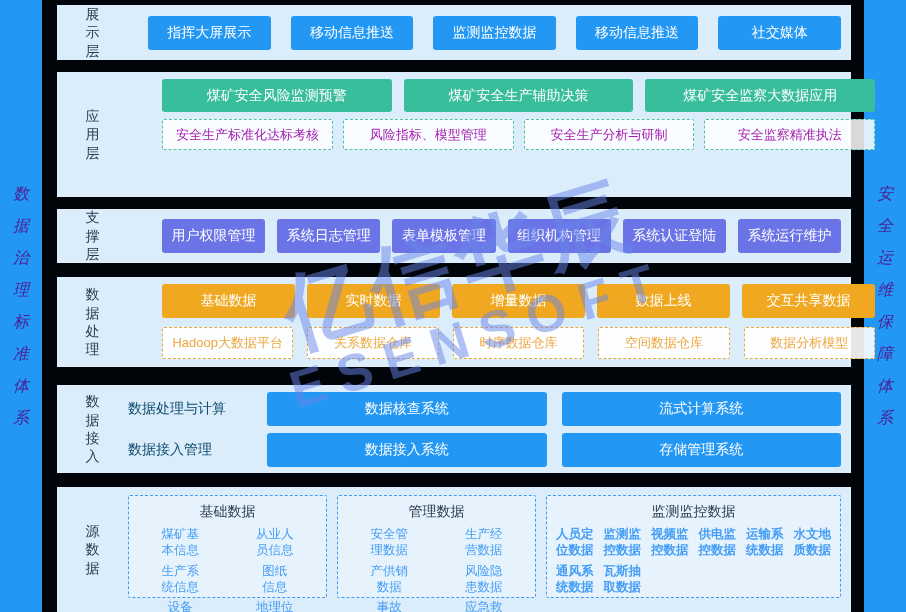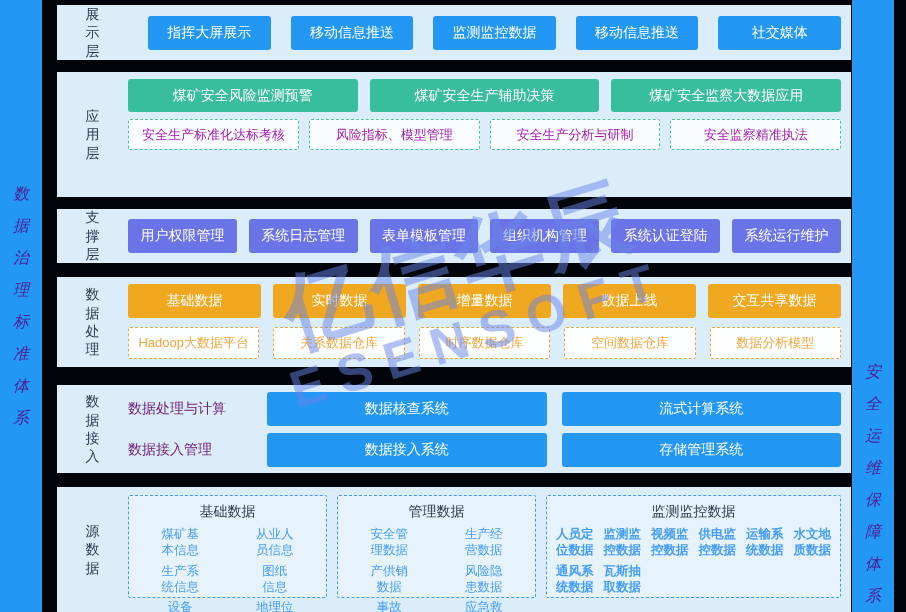--- a/index.html
+++ b/index.html
@@ -6,41 +6,41 @@
   html,body { width:906px; height:612px; }
   body {
     position:relative; overflow:hidden;
     background:#010509;
     font-family:"Liberation Sans", sans-serif;
   }
   
   .sidebar { position:absolute; top:0; width:42px; height:612px; background:#2397f4;
              display:flex; align-items:center; justify-content:center; }
   .sidebar.left  { left:0; }
-  .sidebar.right { right:12px;align-items:flex-end; }
+  .sidebar.right { right:0; }
   .sidebar .v-text { color:#4c1d95; font-size:16px; width:17px; line-height:2.0;
                      text-align:center; word-break:break-all;font-style:italic; }
 
   
   .panel { position:absolute; left:57px; width:794px; background:#dbedfb; display:flex; }
   #p-display    { top:5px;   height:55px;  }
   #p-app        { top:72px;  height:125px; }
   #p-support    { top:209px; height:54px;  }
   #p-processing { top:277px; height:90px;  }
   #p-access     { top:385px; height:88px;  }
   #p-source     { top:487px; height:125px; }
 
   .label-col { flex:0 0 71px; display:flex; align-items:center; justify-content:center; }
   .v-label { width:16px; font-size:14px; line-height:1.32; color:#2b3c50;
              text-align:center; word-break:break-all; }
 
   .content { flex:1; padding-right:10px; display:flex; }
   .col { flex-direction:column; }
 
-  .row { display:flex; gap:12px; width:100%; }
+  .row { display:flex; gap:12px; width:100%;margin-left:34px; }
 
   .btn { border-radius:3px; color:#fff; font-size:14px; flex:1;
          display:flex; align-items:center; justify-content:center; white-space:nowrap; }
   .blue   { background:#2397f4; }
   .green  { background:#38bd9d; }
   .purple { background:#6b74e6; }
   .orange { background:#efa81f; }
 
   .dash { border-radius:2px; flex:1; display:flex; align-items:center; justify-content:center;
           font-size:13px; white-space:nowrap; }
@@ -63,21 +63,21 @@
 
   
   #p-processing .content { padding-top:7px; padding-bottom:8px; gap:9px; }
   #p-processing .row.solid .btn { height:34px; }
   #p-processing .row.dash-row { gap:14px; }
   #p-processing .row.dash-row .dash { height:32px; }
 
   
   #p-access .content { padding-top:7px; padding-bottom:8px; gap:7px; }
   .access-row { display:flex; align-items:center; width:100%; }
-  .access-label { flex:0 0 139px; font-size:14px; color:#701a75; }
+  .access-label { flex:0 0 139px; font-size:14px; color:#0c4a6e; }
   .access-btns { flex:1; display:flex; gap:15px; }
   .access-btns .btn { height:34px; }
 
   
   #p-source .content { padding-top:8px; padding-bottom:14px; gap:10px; }
   .src-box { border:1px dashed #3d9bf5; border-radius:2px; background:rgba(255,255,255,.35);
              padding:7px 4px 6px; display:flex; flex-direction:column; }
   .src-box.b1 { flex:0 0 199px; }
   .src-box.b2 { flex:0 0 199px; }
   .src-box.b3 { flex:1; }

